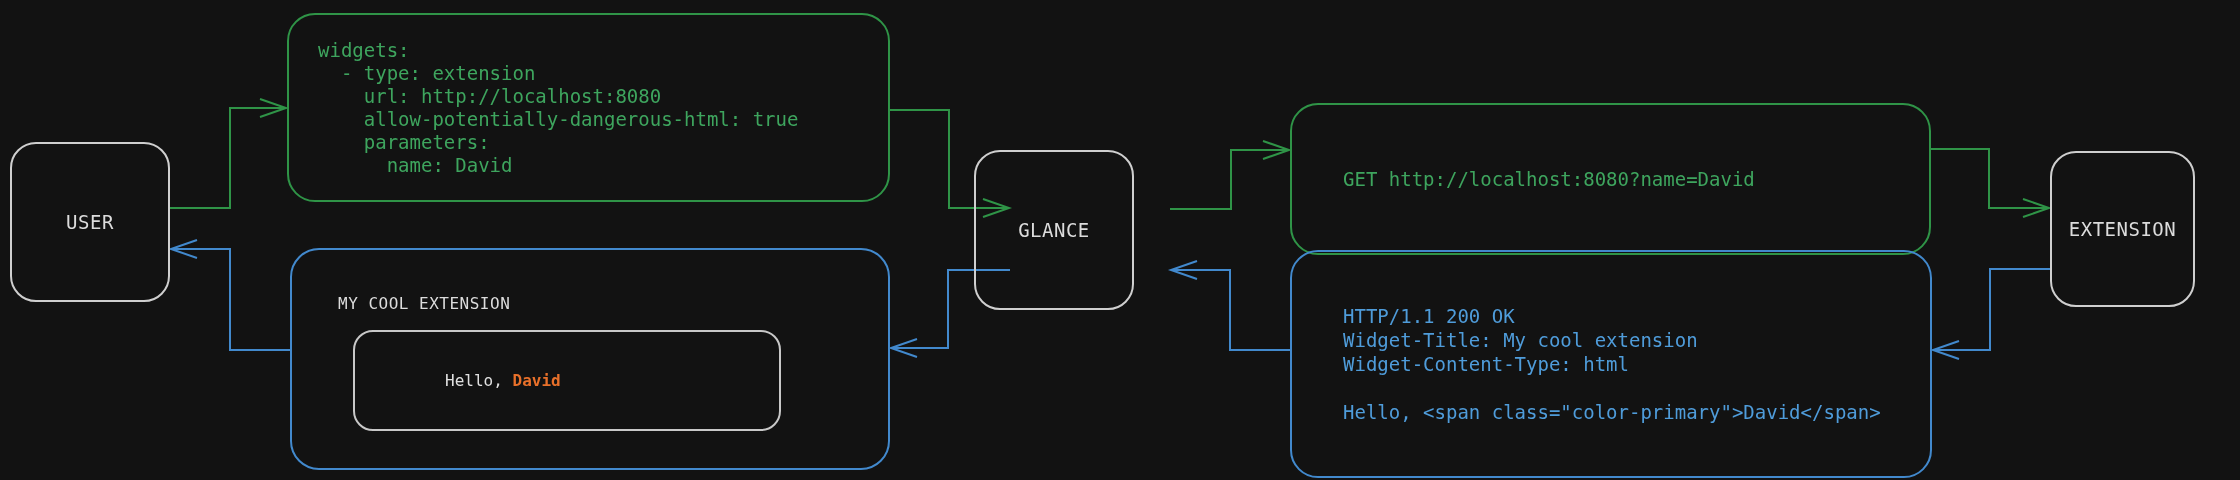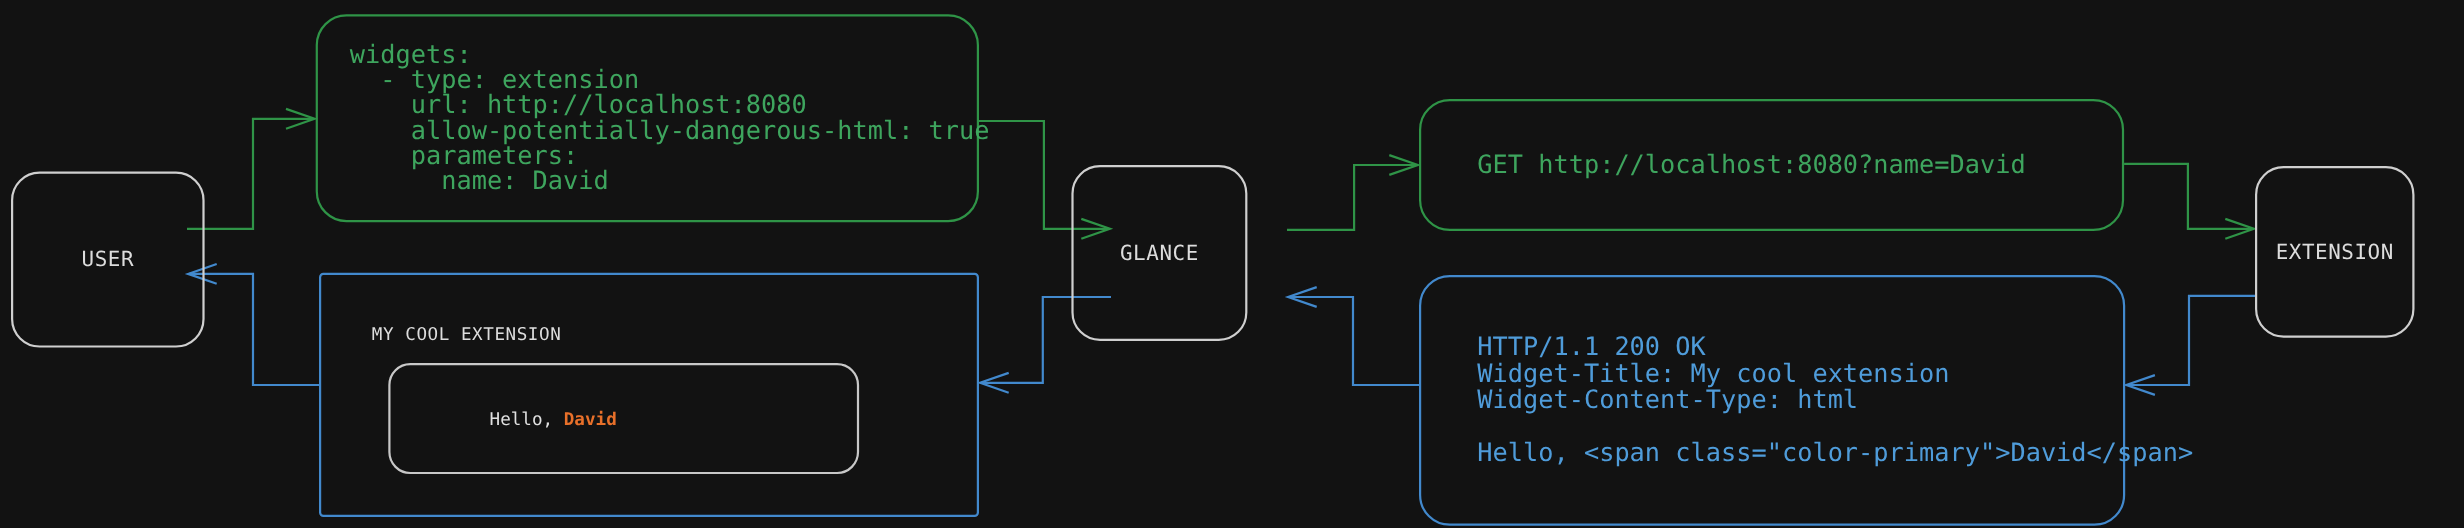--- a/index.html
+++ b/index.html
@@ -22,42 +22,42 @@
   .wires{position:absolute;left:0;top:0;width:2240px;height:480px;}
   .wires path{fill:none;stroke-width:2px;}
   .wires path.g{stroke:var(--green-line);}
   .wires path.b{stroke:var(--blue-line);}
 
   .node{
     position:absolute;border:2px solid var(--node-border);border-radius:26px;
     display:flex;align-items:center;justify-content:center;box-sizing:border-box;
     color:var(--node-text);font-size:19px;letter-spacing:.5px;
   }
-  #node-user{left:10px;top:156px;width:176px;height:160px;}
+  #node-user{left:10px;top:142px;width:160px;height:160px;}
   #node-glance{left:974px;top:150px;width:160px;height:160px;}
   #node-extension{left:2050px;top:151px;width:145px;height:156px;}
 
   .msgbox{
     position:absolute;border-radius:28px;box-sizing:border-box;
     display:flex;align-items:center;
   }
   .msgbox pre{
-    margin:0;font-family:"DejaVu Sans Mono",monospace;font-size:23px;
+    margin:0;font-family:"DejaVu Sans Mono",monospace;font-size:19px;
     line-height:23px;letter-spacing:0;white-space:pre;
   }
   #config-box{left:287px;top:13px;width:603px;height:189px;border:2px solid var(--green-line);}
   #config-box pre{padding-left:29px;color:var(--green-text);}
-  #request-box{left:1290px;top:90px;width:641px;height:120px;border:2px solid var(--green-line);text-align:center;}
+  #request-box{left:1290px;top:103px;width:641px;height:152px;border:2px solid var(--green-line);text-align:center;}
   #request-box pre{padding-left:51px;color:var(--green-text);}
   #response-box{left:1290px;top:250px;width:642px;height:228px;border:2px solid var(--blue-line);}
   #response-box pre{padding-left:51px;line-height:24px;color:var(--blue-text);}
 
   #widget-box{
     position:absolute;left:290px;top:248px;width:600px;height:222px;
-    border:2px solid var(--blue-line);border-radius:4px;box-sizing:border-box;
+    border:2px solid var(--blue-line);border-radius:29px;box-sizing:border-box;
   }
   #widget-title{
     position:absolute;left:46px;top:44px;color:var(--node-text);
     font-size:16px;letter-spacing:.5px;
   }
   #widget-inner{
     position:absolute;left:33px;top:80px;width:428px;height:101px;
     border:2px solid var(--inner-border);border-radius:20px;box-sizing:border-box;
     display:flex;align-items:center;margin-left:28px;
   }

